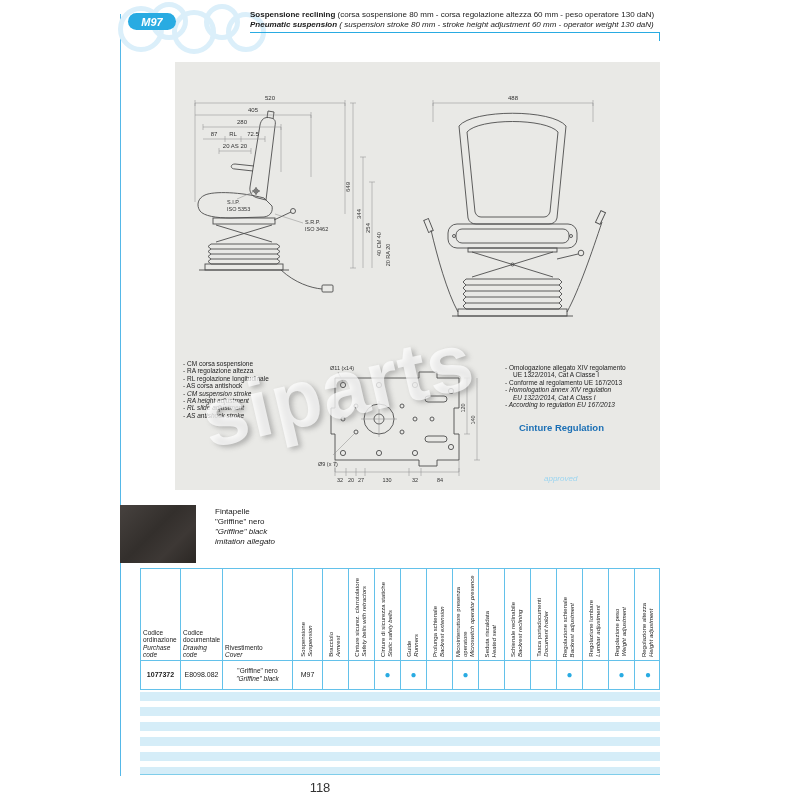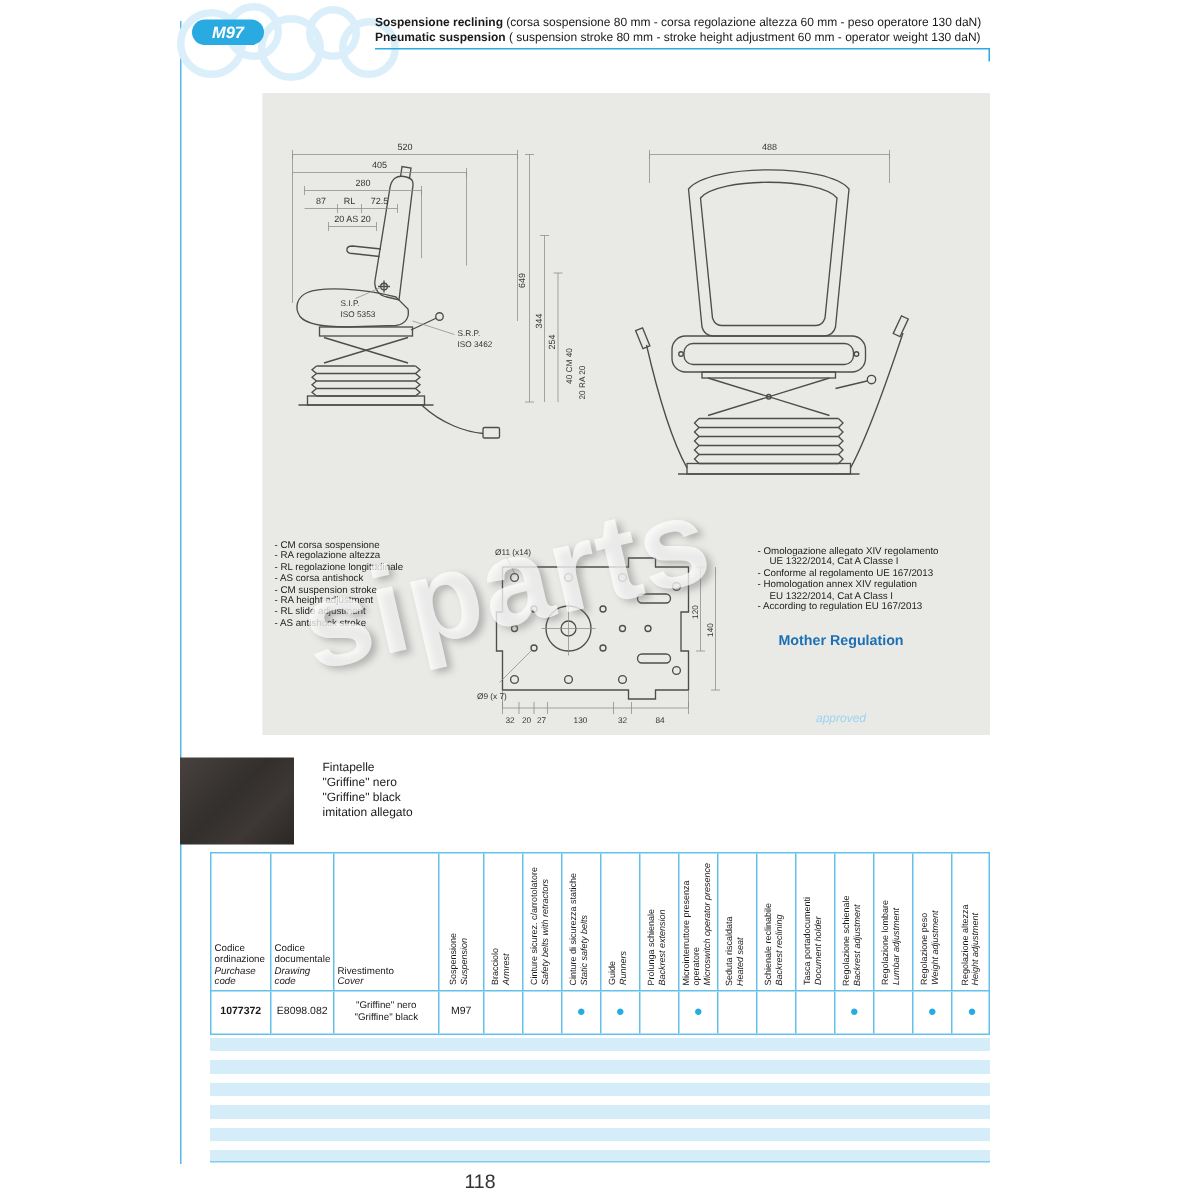--- a/index.html
+++ b/index.html
@@ -1,19 +1,19 @@
 <!DOCTYPE html>
 <html><head>
 <meta charset="utf-8">
 <style>
   html,body{margin:0;padding:0;background:#fff;}
   .page{position:relative;width:680px;height:800px;background:#ffffff;font-family:"Liberation Sans",sans-serif;color:#1a1a1a;overflow:hidden;}
   .abs{position:absolute;}
   .b{font-weight:bold;}
-  .i{}
+  .i{font-style:italic;}
 
   .left-rule{left:120px;top:14px;width:1px;height:762px;background:#55b8e8;}
 
   .decor-circle{position:absolute;border-radius:50%;border:5px solid #dbeffa;background:transparent;z-index:0;}
 
   .badge{left:128px;top:13px;width:48px;height:17px;background:#29abe2;border-radius:9px;color:#fff;
          font-style:italic;font-weight:bold;font-size:11px;display:flex;align-items:center;justify-content:center;z-index:2;}
 
   .title-block{left:250px;top:10px;width:414px;font-size:8px;line-height:10px;z-index:2;}
   .title-rule{left:250px;top:32px;width:410px;height:1px;background:#29abe2;z-index:2;}
@@ -270,21 +270,21 @@
 
     <div class="homolog">
       <div>- Omologazione allegato XIV regolamento</div>
       <div class="ind">UE 1322/2014, Cat A Classe I</div>
       <div>- Conforme al regolamento UE 167/2013</div>
       <div class="i">- Homologation annex XIV regulation</div>
       <div class="i ind">EU 1322/2014, Cat A Class I</div>
       <div class="i">- According to regulation EU 167/2013</div>
     </div>
 
-    <div class="mother">Mother Regulation</div>
+    <div class="mother">Cinture Regulation</div>
     <div class="approved">approved</div>
     <div class="watermark">siparts</div>
   </div>
 
   <div class="abs swatch"></div>
   <div class="abs swatch-caption">
     <div>Fintapelle</div>
     <div>"Griffine" nero</div>
     <div class="i">"Griffine" black</div>
     <div class="i">imitation allegato</div>

